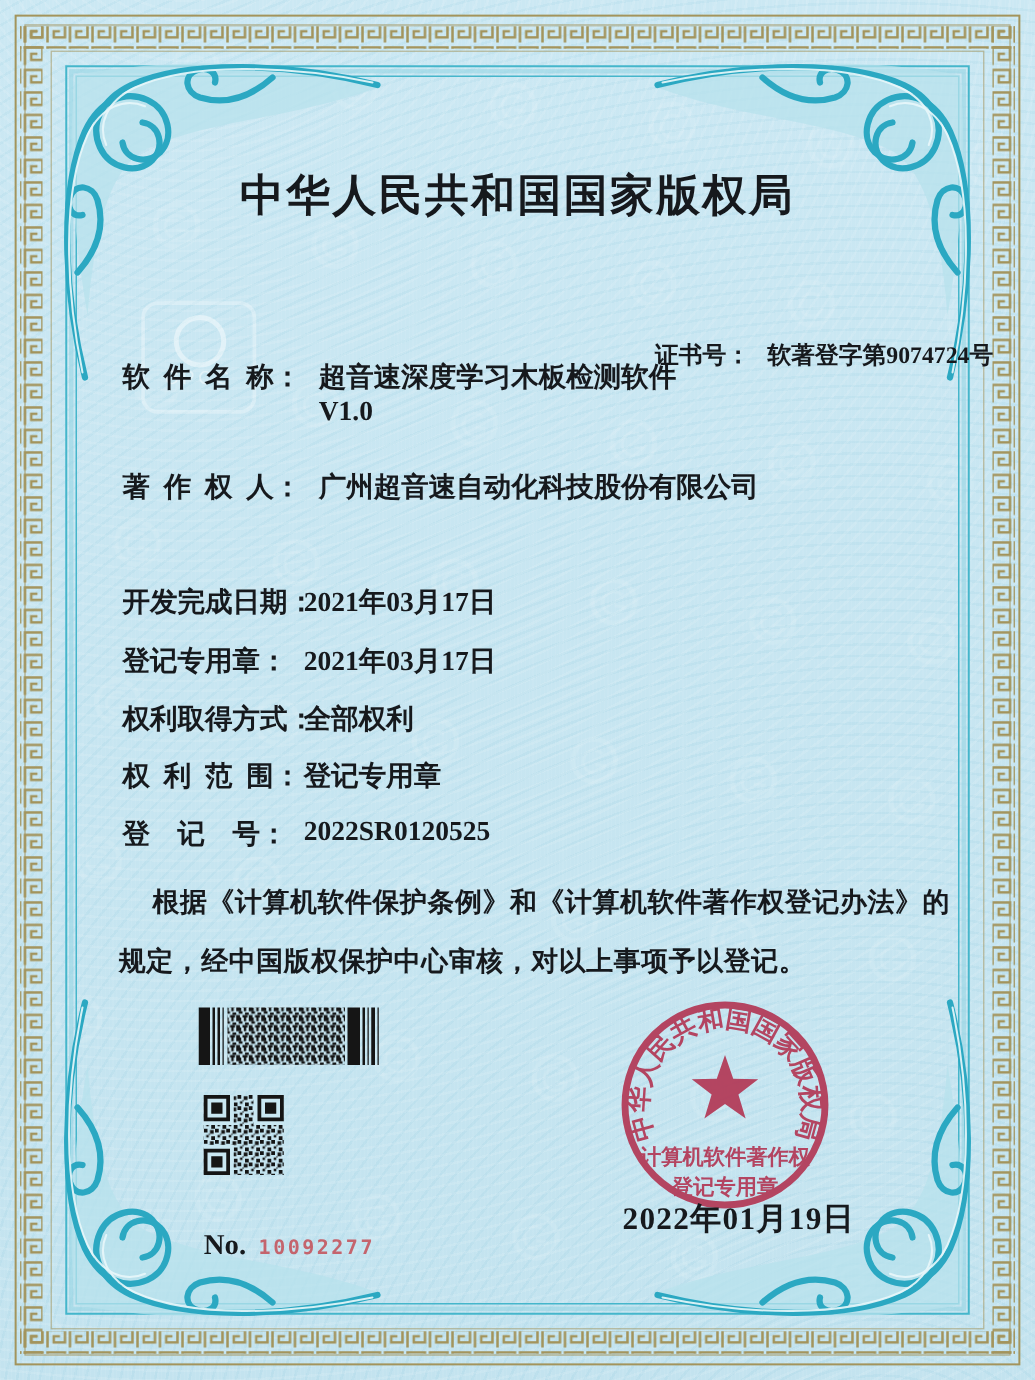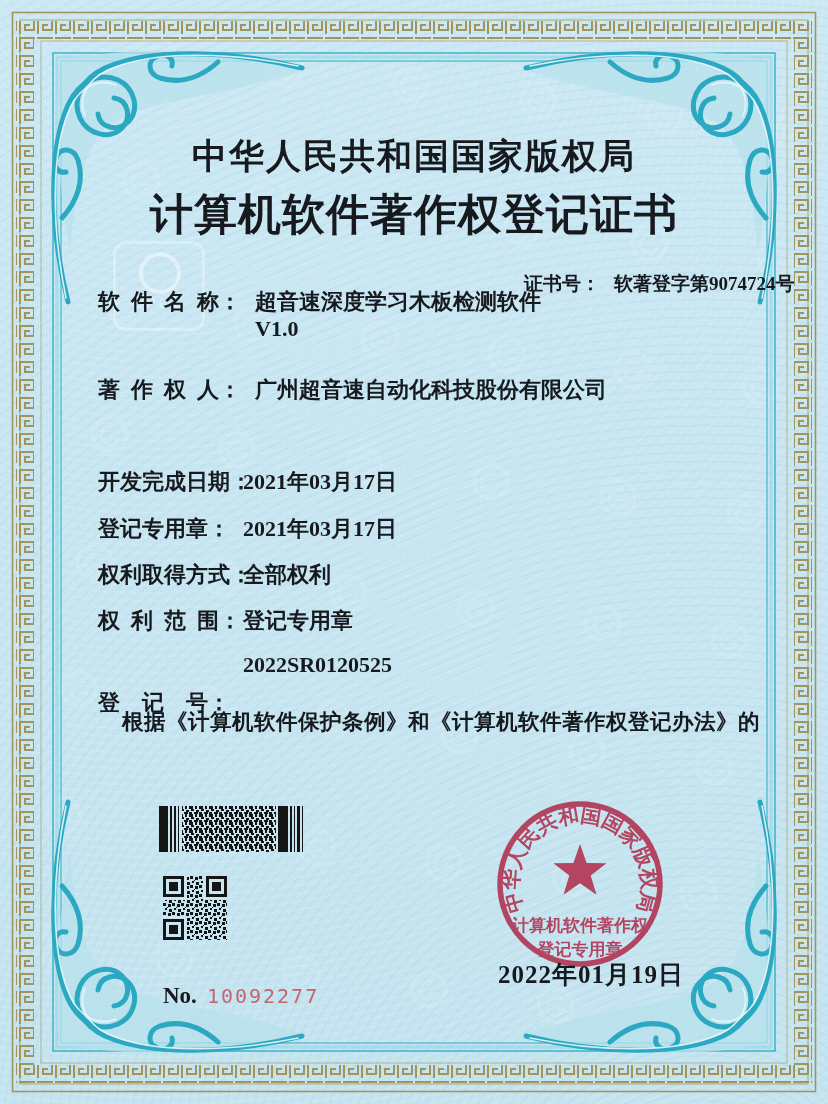--- a/index.html
+++ b/index.html
@@ -17,21 +17,21 @@
   .title1{top:133px;left:0;width:828px;text-align:center;font-size:35px;font-weight:bold;letter-spacing:2px;}
   .title2{top:186px;left:0;width:828px;text-align:center;font-size:43px;font-weight:bold;letter-spacing:1px;}
   .certno{top:249px;left:505px;font-size:19px;font-weight:bold;}
   .certno .gap{display:inline-block;width:14px;}
   .frow{font-size:22px;font-weight:bold;}
   .f-label{position:absolute;left:98px;white-space:pre;}
   .f-value{position:absolute;left:243px;white-space:pre;}
   .stmt{left:95px;width:650px;font-size:21.5px;font-weight:bold;letter-spacing:.5px;}
   .stmt.l1{text-indent:27px;}
   .serial{top:957px;left:140px;font-size:23px;font-weight:bold;}
-  .serial .num{color:#c4646d;font-family:"DejaVu Sans Mono",monospace;font-weight:normal;font-size:20px;letter-spacing:2px;margin-left:10px;}
+  .serial .num{color:#c4646d;font-family:"DejaVu Sans Mono",monospace;font-weight:bold;font-size:16px;letter-spacing:2px;margin-left:10px;}
   .issue-date{top:958px;left:498px;font-size:25px;font-weight:bold;letter-spacing:1px;}
   .cpcc{position:absolute;left:113px;top:241px;width:86px;height:84px;border:3px solid rgba(255,255,255,.55);
         border-radius:13px;opacity:.55;}
   .cpcc .ring{position:absolute;left:23px;top:8px;width:34px;height:34px;border:4px solid rgba(255,255,255,.8);border-radius:50%;}
   .cpcc .txt{position:absolute;left:0;top:50px;width:100%;text-align:center;color:rgba(255,255,255,.85);
         font-family:"Liberation Sans",sans-serif;font-weight:normal;font-size:15px;letter-spacing:3px;}
 </style>
 </head>
 <body>
 
@@ -146,21 +146,20 @@
       <text x="580" y="955" text-anchor="middle" font-size="17" font-weight="bold" fill="#b23452" font-family="Liberation Serif, DejaVu Serif, serif">登记专用章</text>
     </g>
   </svg>
 
   <div class="cpcc">
     <div class="ring"></div>
     <div class="txt">CPCC</div>
   </div>
 
   <div class="abs title1">中华人民共和国国家版权局</div>
-  <div class="abs title2">计算机软件著作权登记证书</div>
   <div class="abs certno">
     <span>证书号：</span><span class="gap"></span><span>软著登字第9074724号</span>
   </div>
 
   <div class="frow">
     <span class="f-label abs" style="top:287px">软  件  名  称：</span>
     <span class="f-value abs" style="top:287px;left:255px">超音速深度学习木板检测软件</span>
     <span class="f-value abs" style="top:316px;left:255px">V1.0</span>
   </div>
   <div class="frow">
@@ -177,24 +176,25 @@
   </div>
   <div class="frow">
     <span class="f-label abs" style="top:560px">权利取得方式：</span>
     <span class="f-value abs" style="top:560px">全部权利</span>
   </div>
   <div class="frow">
     <span class="f-label abs" style="top:606px">权  利  范  围：</span>
     <span class="f-value abs" style="top:606px">登记专用章</span>
   </div>
   <div class="frow">
-    <span class="f-label abs" style="top:688px">登    记    号：</span>
+    <span class="f-label abs" style="top:652px">登    记    号：</span>
     <span class="f-value abs" style="top:652px">2022SR0120525</span>
   </div>
 
   <div class="abs stmt l1" style="top:707px">根据《计算机软件保护条例》和《计算机软件著作权登记办法》的</div>
+  <div class="abs stmt" style="top:754px">规定，经中国版权保护中心审核，对以上事项予以登记。</div>
 
   <div class="abs serial">
     <span>No.</span><span class="num">10092277</span>
   </div>
   <div class="abs issue-date">2022年01月19日</div>
 
 </div>
 
 </body></html>

